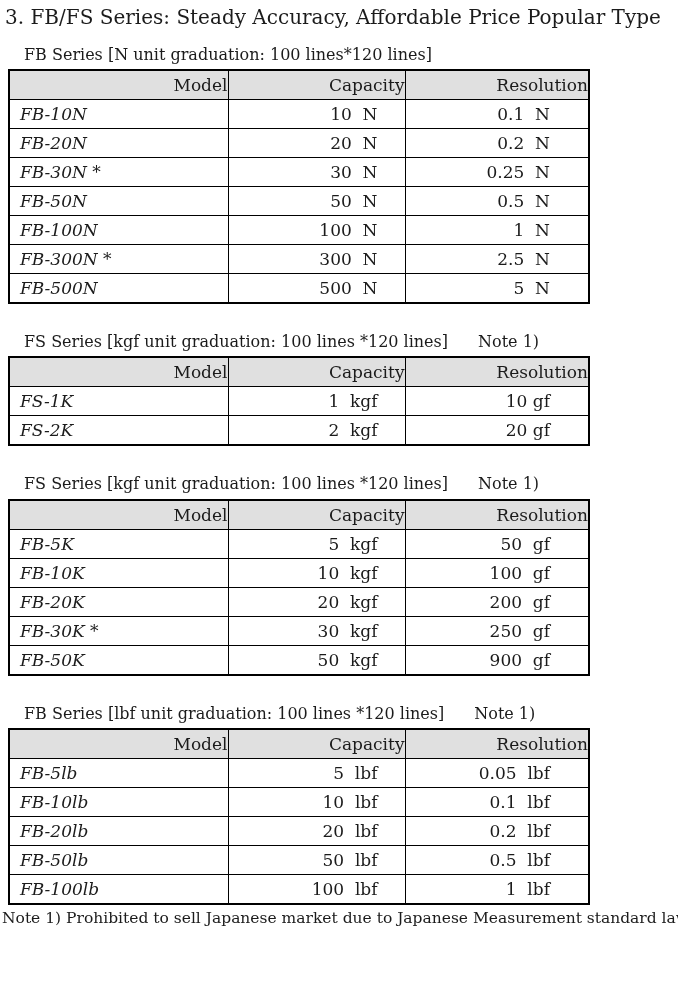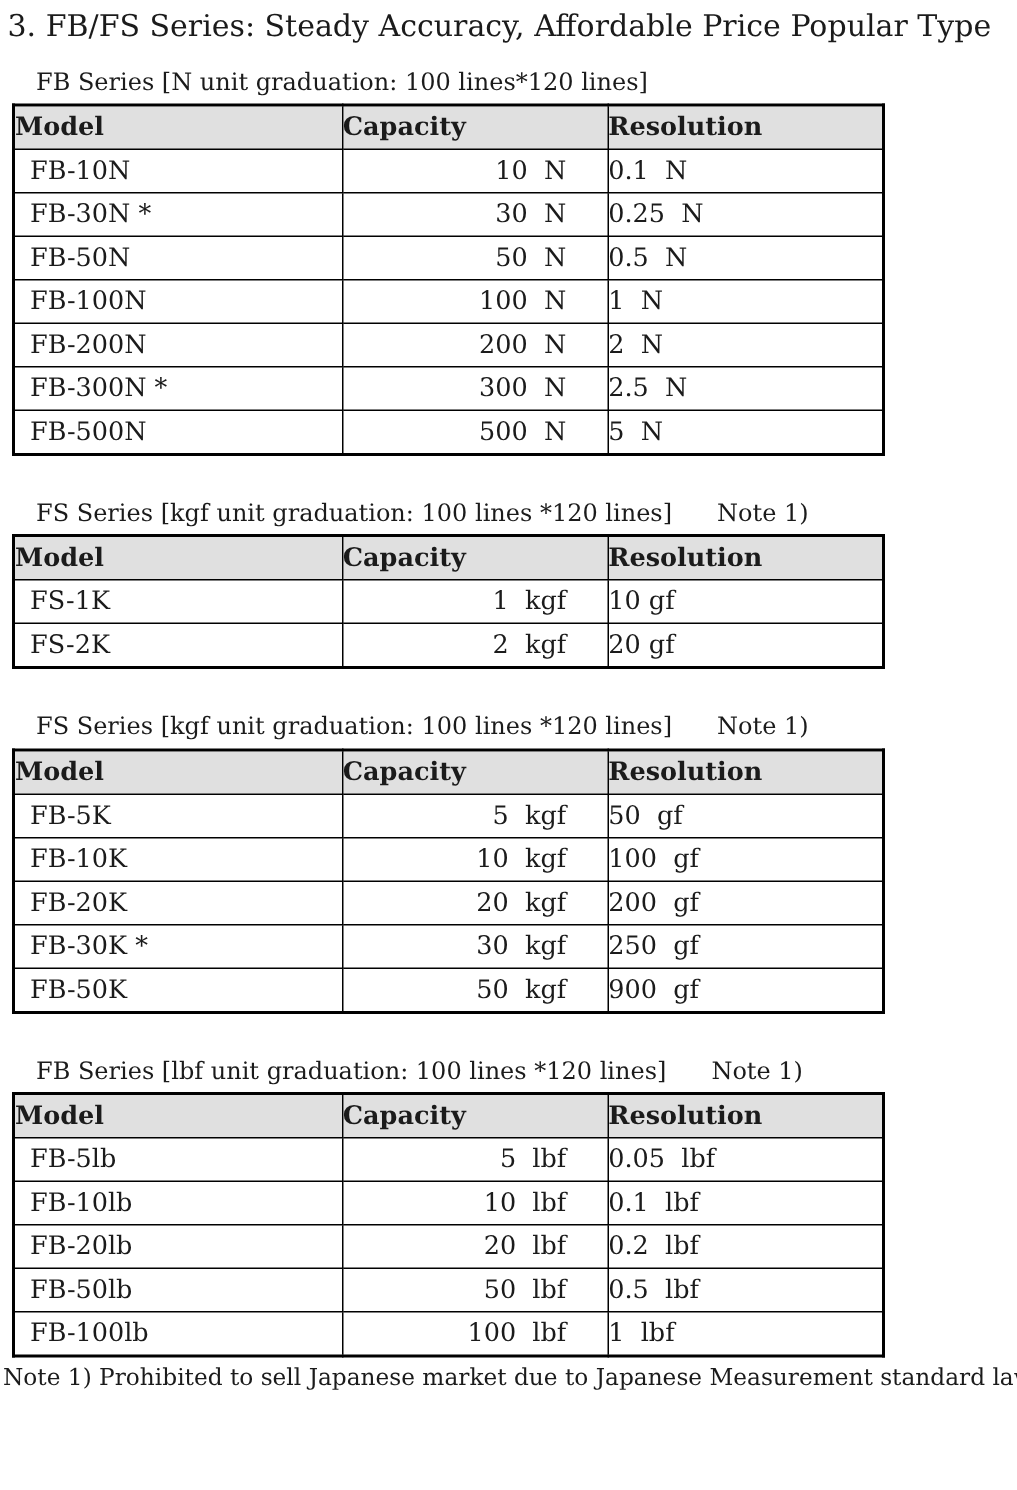--- a/index.html
+++ b/index.html
@@ -32,25 +32,25 @@
   col.c-model{width:219px;}
   col.c-capacity{width:177px;}
   col.c-resolution{width:184px;}
   .spec-table th,.spec-table td{
     border:1.5px solid var(--border);
     height:28px;padding:0;box-sizing:border-box;
     font-size:17px;line-height:28px;white-space:pre;overflow:hidden;
   }
   .spec-table th{
     background:var(--header-bg);
-    font-weight:bold;text-align:left;
-  }
-  td.cell-model{text-align:left;padding-left:10px;}
+    font-weight:normal;text-align:right;
+  }
+  td.cell-model{text-align:left;padding-left:10px;font-style:italic;}
   td.cell-capacity{text-align:right;padding-right:27px;margin-left:26px;}
-  td.cell-resolution{text-align:left;padding-right:23px;}
+  td.cell-resolution{text-align:right;padding-right:38px;}
   .footer-note{
     font-size:15.5px;margin:4px 0 0 2px;white-space:pre;
   }
 </style>
 </head>
 <body>
 
 <div class="page">
   <h1 class="title">3. FB/FS Series: Steady Accuracy, Affordable Price Popular Type</h1>
 
@@ -70,40 +70,40 @@
               <th class="col-header">Resolution</th>
             </tr>
           </thead>
           <tbody>
             <tr>
               <td class="cell-model">FB-10N</td>
               <td class="cell-capacity">10  N</td>
               <td class="cell-resolution">0.1  N</td>
             </tr>
             <tr>
+              <td class="cell-model">FB-20N</td>
+              <td class="cell-capacity">20  N</td>
+              <td class="cell-resolution">0.2  N</td>
+            </tr>
+            <tr>
               <td class="cell-model">FB-30N *</td>
               <td class="cell-capacity">30  N</td>
               <td class="cell-resolution">0.25  N</td>
             </tr>
             <tr>
               <td class="cell-model">FB-50N</td>
               <td class="cell-capacity">50  N</td>
               <td class="cell-resolution">0.5  N</td>
             </tr>
             <tr>
               <td class="cell-model">FB-100N</td>
               <td class="cell-capacity">100  N</td>
               <td class="cell-resolution">1  N</td>
             </tr>
             <tr>
-              <td class="cell-model">FB-200N</td>
-              <td class="cell-capacity">200  N</td>
-              <td class="cell-resolution">2  N</td>
-            </tr>
-            <tr>
               <td class="cell-model">FB-300N *</td>
               <td class="cell-capacity">300  N</td>
               <td class="cell-resolution">2.5  N</td>
             </tr>
             <tr>
               <td class="cell-model">FB-500N</td>
               <td class="cell-capacity">500  N</td>
               <td class="cell-resolution">5  N</td>
             </tr>
           </tbody>

